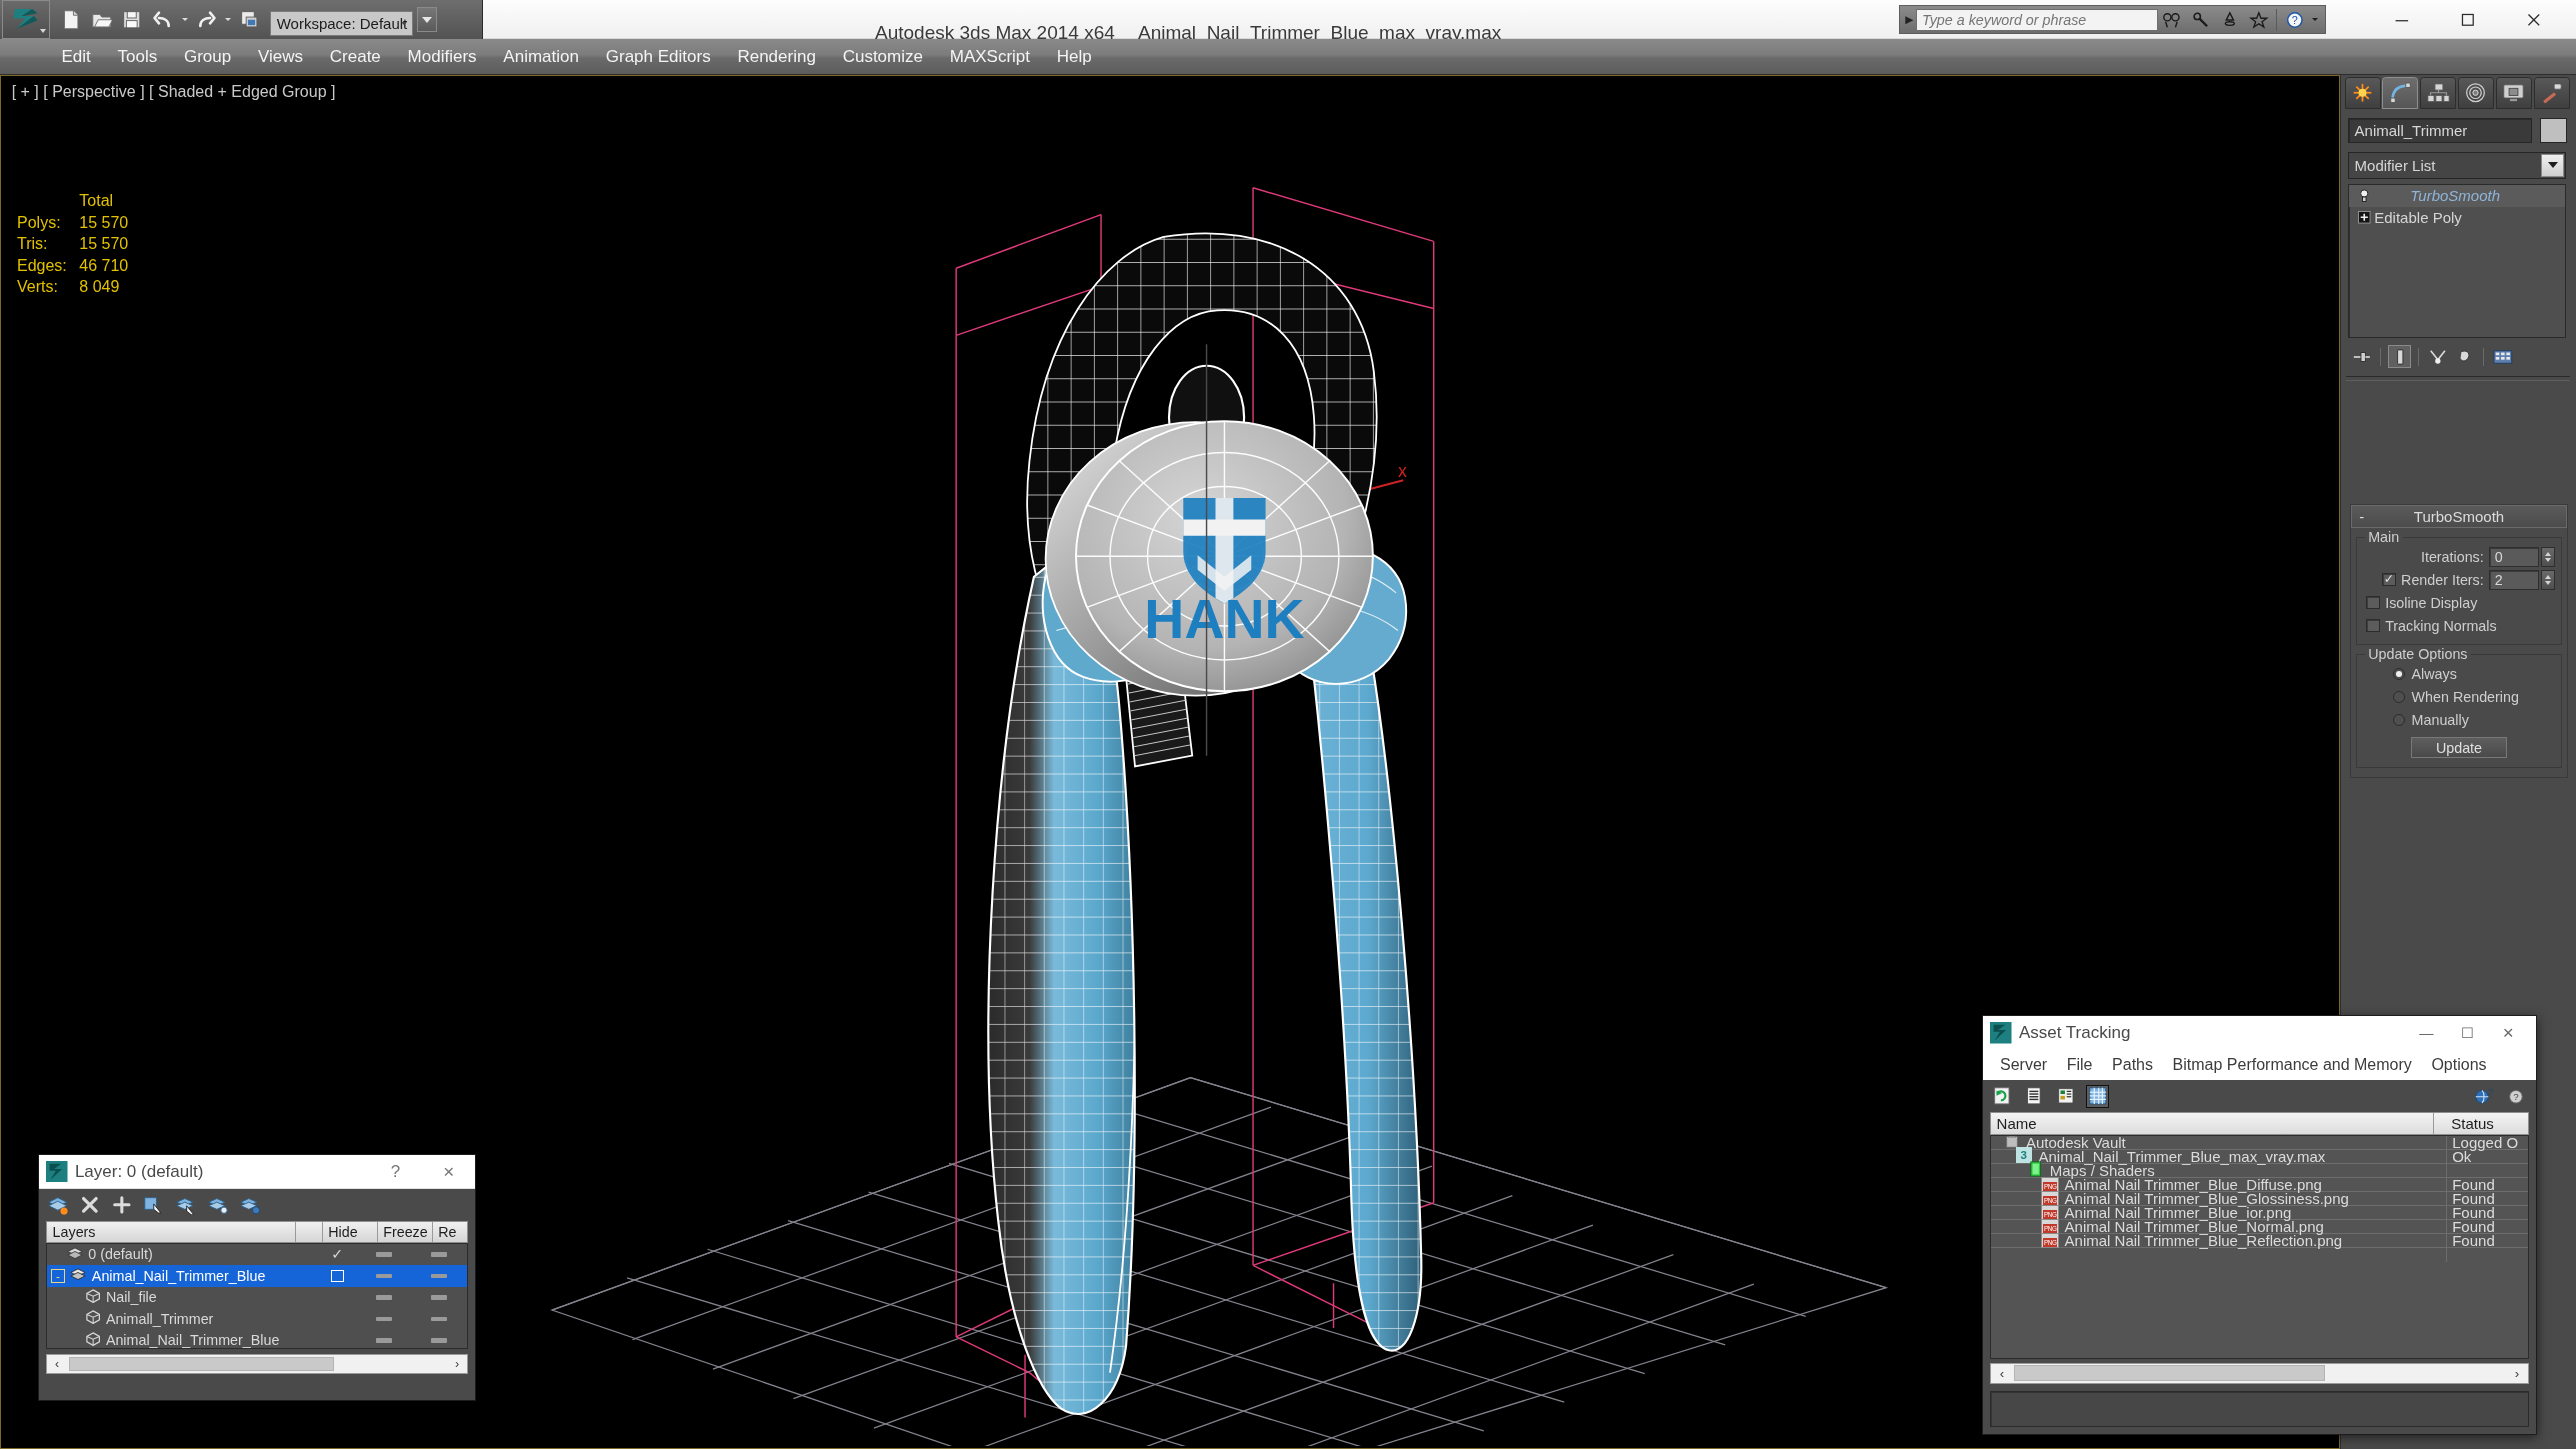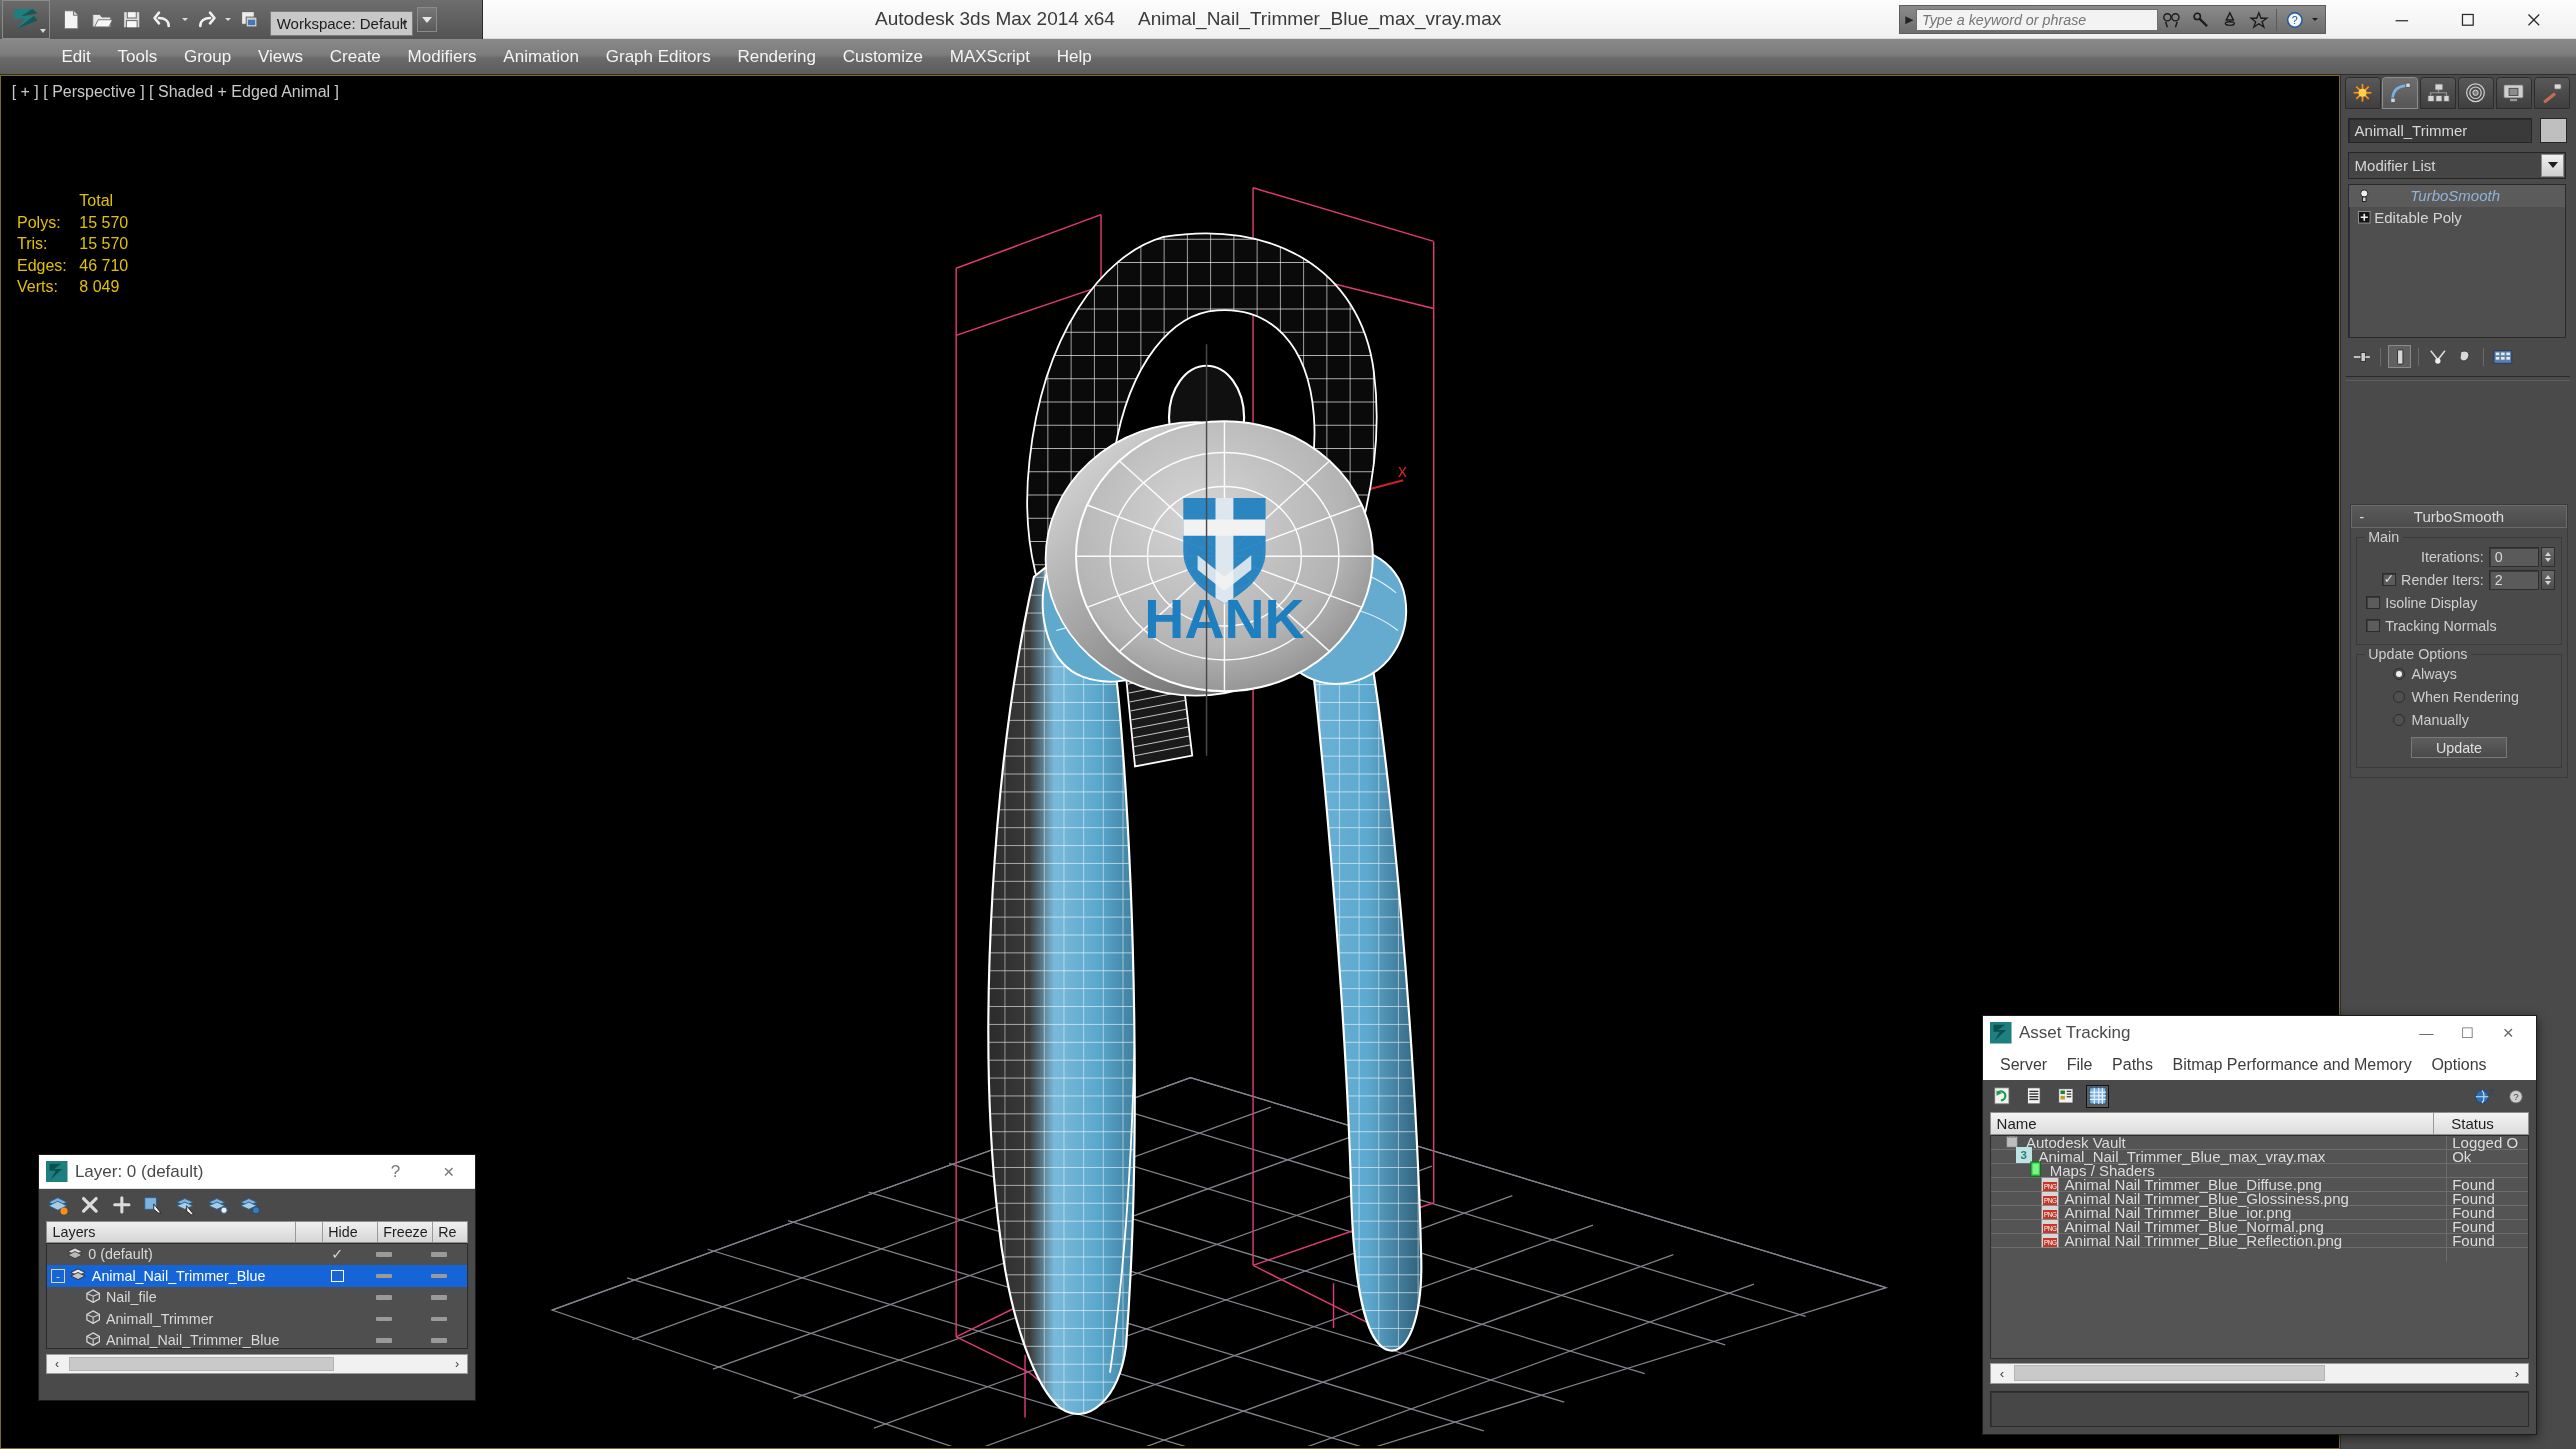--- a/index.html
+++ b/index.html
@@ -10,21 +10,21 @@
     overflow: hidden;
   }
 
   
   .titlebar {
     position: absolute; left: 0; top: 0; width: 2576px; height: 39px;
     background: linear-gradient(#fdfdfd, #f0f0f0);
     border-bottom: 0.9px solid #d8d8d8;
   }
   .title-text {
-    position: absolute; top: 8px;
+    position: absolute; top: 22px;
     font-size: 19px; color: #3a3a3a; white-space: nowrap;
   }
   .title-app { left: 875px; }
   .title-file { left: 1138px; }
 
   .win-btns { position: absolute; right: 9px; top: 0; height: 39px; display: flex; }
   .win-btn {
     width: 66px; height: 39px; display: flex; align-items: center; justify-content: center;
     color: #2b2b2b;
   }
@@ -609,21 +609,21 @@
             <path d="M-10 -48 L10 -48 L10 64 L0 70 L-10 64 Z" fill="#f2f2f2" opacity="0.9"></path>
             <path d="M-30 16 L0 40 L30 16 L30 32 L0 56 L-30 32 Z" fill="#f2f2f2" opacity="0.85"></path>
           </g>
           <text x="1368" y="628" fill="#1d7fc0" font-size="62" font-weight="bold" text-anchor="middle" font-family="Liberation Sans" id="disc-logo-text">HANK</text>
         </g>
       </g>
 
       <path d="M1348 300 L1348 760" stroke="#4a4a4a" stroke-width="1.6"></path>
     </svg>
 
-    <div class="vp-label">[ + ] [ Perspective ] [ Shaded + Edged Animal ]</div>
+    <div class="vp-label">[ + ] [ Perspective ] [ Shaded + Edged Group ]</div>
 
     <div class="stats">
       <table>
         <tbody>
             <tr>
               <td class="lbl"></td>
               <td>Total</td>
             </tr>
         <tr>
               <td class="lbl">Polys:</td>

